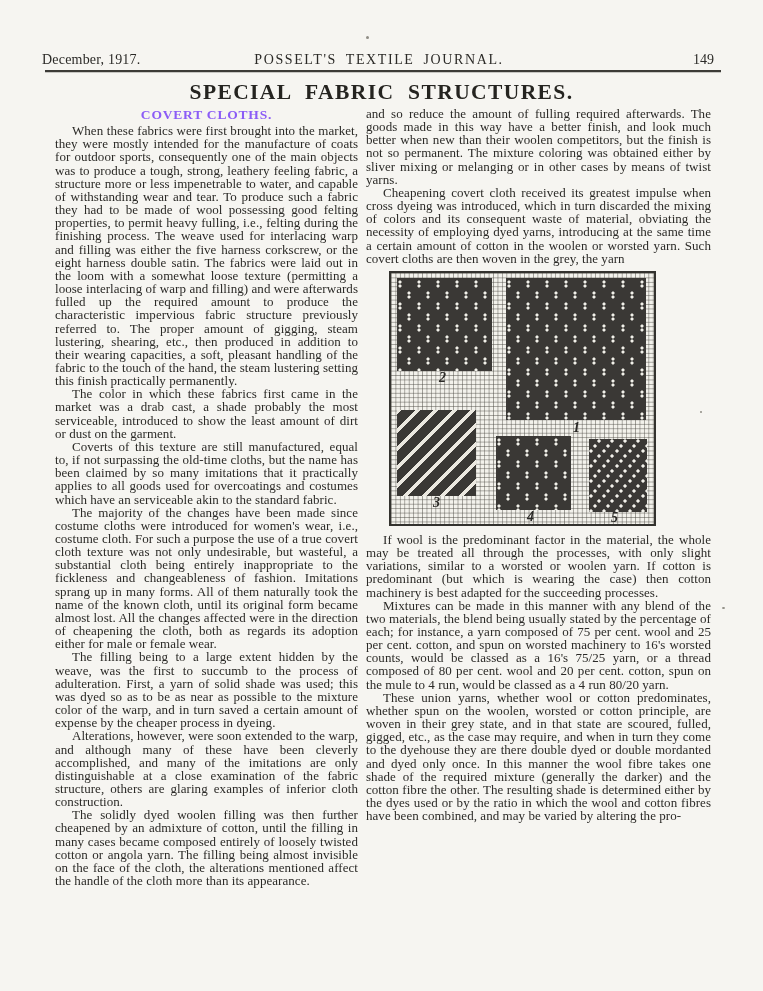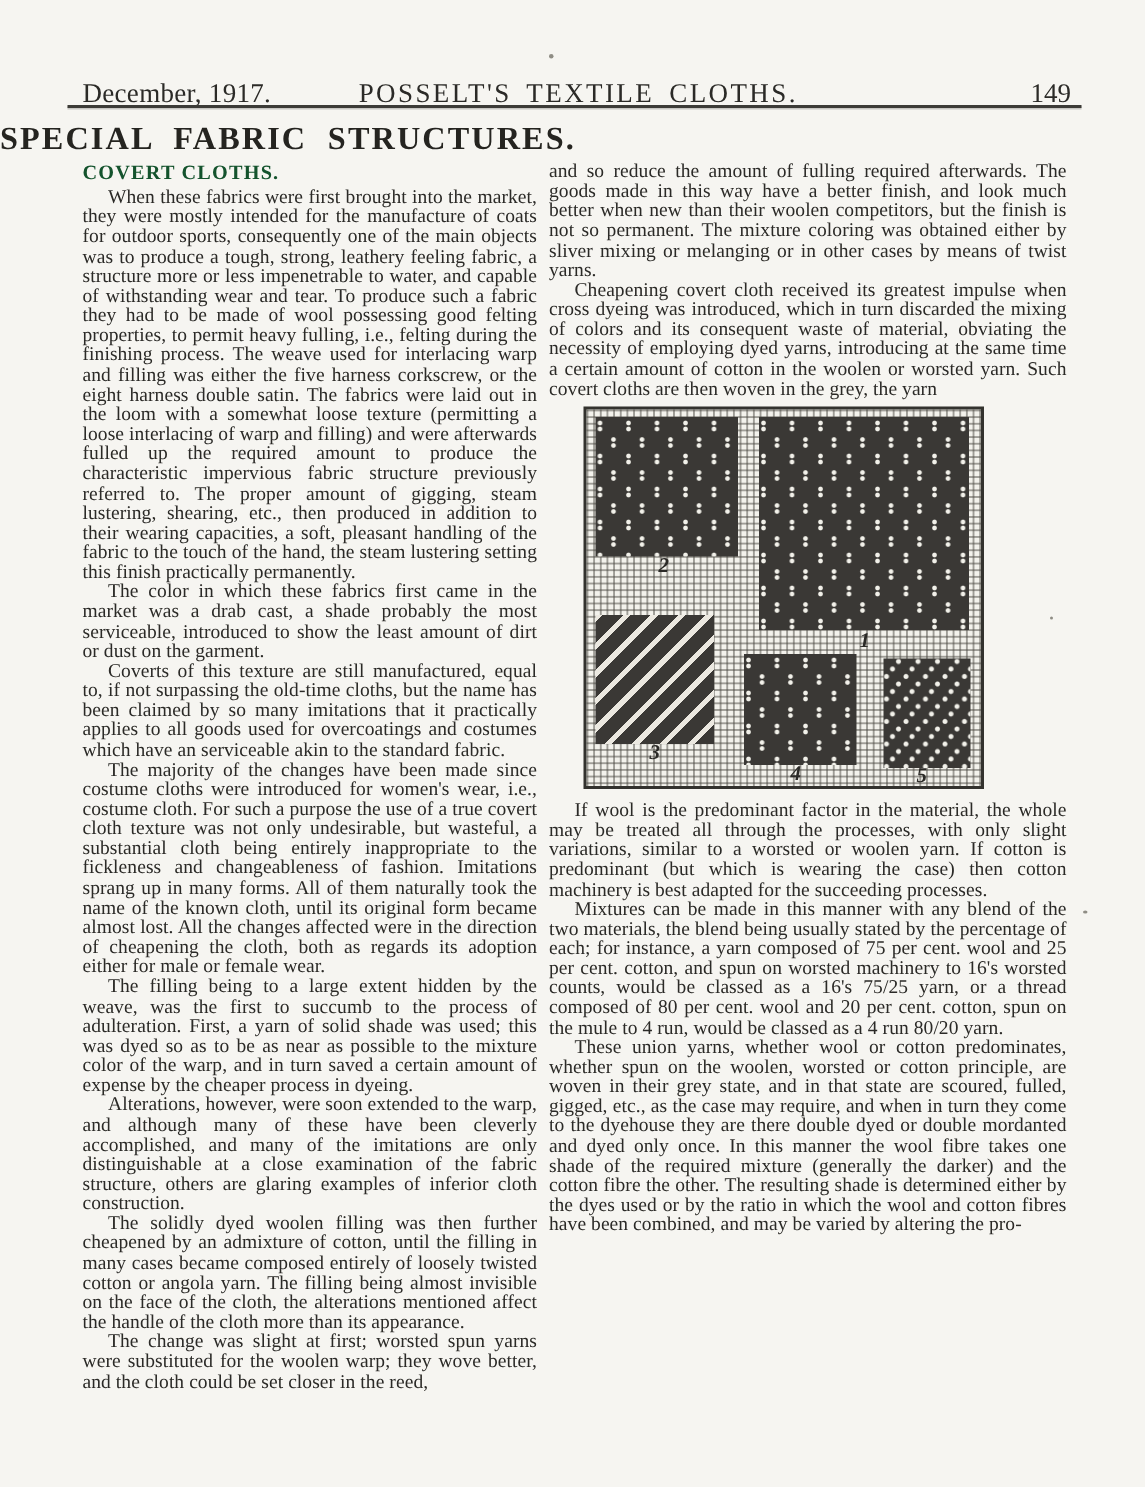--- a/index.html
+++ b/index.html
@@ -4,35 +4,35 @@
 <style>
   html,body{margin:0;padding:0}
   body{
     width:763px;height:991px;position:relative;overflow:hidden;
     background:var(--paper,#f6f5f1);
     color:var(--ink,#2b2a27);
     font-family:"Liberation Serif",serif;
     -webkit-font-smoothing:antialiased;
   }
   
-  .hdr{position:absolute;left:55px;right:47px;top:52px;height:18px;font-size:18px}
+  .hdr{position:absolute;left:42px;right:47px;top:52px;height:18px;font-size:14px}
   .hdr-date{position:absolute;left:0;top:0;letter-spacing:.2px}
   .hdr-journal{position:absolute;left:0;right:0;top:0;text-align:center;letter-spacing:1.6px;word-spacing:4px}
   .hdr-page{position:absolute;right:2px;top:0}
   .hdr-rule{position:absolute;left:45px;right:42px;top:70px;height:2px;background:#3c3b37;box-shadow:0 1px 0 rgba(60,59,55,.25)}
   
-  .title{position:absolute;top:80px;left:0;width:100%;margin:0;
+  .title{position:absolute;top:80px;left:0;width:100%;margin:0;text-align:center;
     font-size:21.5px;font-weight:bold;letter-spacing:1.4px;word-spacing:7px;color:#252420}
   
   .col{position:absolute;top:107px;text-align:justify;font-size:13px;line-height:13.15px;letter-spacing:.05px}
   .col p{margin:0;text-indent:17px}
   .col p.cont{text-indent:0}
   .col-left{left:55px;width:303px}
   .col-right{left:366px;width:345px}
-  .sec{margin:1px 0 3px 0;text-align:left;font-size:13.5px;font-weight:bold;letter-spacing:.8px;color:#14532d}
+  .sec{margin:1px 0 3px 0;text-align:center;font-size:13.5px;font-weight:bold;letter-spacing:.8px;color:#8b5cf6}
   
   .weave{
     position:relative;box-sizing:border-box;
     width:267px;height:255px;margin:6px 0 7px 23px;
     border:2px solid #33322e;
     background-color:#f3f2ec;
     background-image:
       linear-gradient(to right, rgba(75,73,66,.5) 1px, transparent 1px),
       linear-gradient(to bottom, rgba(75,73,66,.5) 1px, transparent 1px);
     background-size:4.45px 4.45px;
@@ -71,37 +71,36 @@
   .speck{position:absolute;background:#8f8d85;border-radius:50%}
   .sp1{left:366px;top:36px;width:3px;height:3px}
   .sp2{left:700px;top:411px;width:2px;height:2px}
   .sp3{left:722px;top:607px;width:3px;height:2px}
 </style>
 </head>
 <body style="--paper: #f6f5f1; --ink: #2b2a27; --figdark: #3a3835;">
 
 <header class="hdr">
   <span class="hdr-date">December, 1917.</span>
-  <span class="hdr-journal">POSSELT'S TEXTILE CLOTHS.</span>
+  <span class="hdr-journal">POSSELT'S TEXTILE JOURNAL.</span>
   <span class="hdr-page">149</span>
 </header>
 <div class="hdr-rule"></div>
 
 <h1 class="title">SPECIAL FABRIC STRUCTURES.</h1>
 
 <section class="col col-left">
   <h2 class="sec">COVERT CLOTHS.</h2>
   <p>When these fabrics were first brought into the market, they were mostly intended for the manufacture of coats for outdoor sports, consequently one of the main objects was to produce a tough, strong, leathery feeling fabric, a structure more or less impenetrable to water, and capable of withstanding wear and tear. To produce such a fabric they had to be made of wool possessing good felting properties, to permit heavy fulling, i.e., felting during the finishing process. The weave used for interlacing warp and filling was either the five harness corkscrew, or the eight harness double satin. The fabrics were laid out in the loom with a somewhat loose texture (permitting a loose interlacing of warp and filling) and were afterwards fulled up the required amount to produce the characteristic impervious fabric structure previously referred to. The proper amount of gigging, steam lustering, shearing, etc., then produced in addition to their wearing capacities, a soft, pleasant handling of the fabric to the touch of the hand, the steam lustering setting this finish practically permanently.</p>
   <p>The color in which these fabrics first came in the market was a drab cast, a shade probably the most serviceable, introduced to show the least amount of dirt or dust on the garment.</p>
   <p>Coverts of this texture are still manufactured, equal to, if not surpassing the old-time cloths, but the name has been claimed by so many imitations that it practically applies to all goods used for overcoatings and costumes which have an serviceable akin to the standard fabric.</p>
   <p>The majority of the changes have been made since costume cloths were introduced for women's wear, i.e., costume cloth. For such a purpose the use of a true covert cloth texture was not only undesirable, but wasteful, a substantial cloth being entirely inappropriate to the fickleness and changeableness of fashion. Imitations sprang up in many forms. All of them naturally took the name of the known cloth, until its original form became almost lost. All the changes affected were in the direction of cheapening the cloth, both as regards its adoption either for male or female wear.</p>
   <p>The filling being to a large extent hidden by the weave, was the first to succumb to the process of adulteration. First, a yarn of solid shade was used; this was dyed so as to be as near as possible to the mixture color of the warp, and in turn saved a certain amount of expense by the cheaper process in dyeing.</p>
   <p>Alterations, however, were soon extended to the warp, and although many of these have been cleverly accomplished, and many of the imitations are only distinguishable at a close examination of the fabric structure, others are glaring examples of inferior cloth construction.</p>
   <p>The solidly dyed woolen filling was then further cheapened by an admixture of cotton, until the filling in many cases became composed entirely of loosely twisted cotton or angola yarn. The filling being almost invisible on the face of the cloth, the alterations mentioned affect the handle of the cloth more than its appearance.</p>
-  <p>The change was slight at first; worsted spun yarns were substituted for the woolen warp; they wove better, and the cloth could be set closer in the reed,</p>
 </section>
 
 <section class="col col-right">
   <p class="cont">and so reduce the amount of fulling required afterwards. The goods made in this way have a better finish, and look much better when new than their woolen competitors, but the finish is not so permanent. The mixture coloring was obtained either by sliver mixing or melanging or in other cases by means of twist yarns.</p>
   <p>Cheapening covert cloth received its greatest impulse when cross dyeing was introduced, which in turn discarded the mixing of colors and its consequent waste of material, obviating the necessity of employing dyed yarns, introducing at the same time a certain amount of cotton in the woolen or worsted yarn. Such covert cloths are then woven in the grey, the yarn</p>
 
   <figure class="weave">
     <div class="blk dots b2"></div>
     <div class="blk dots b1"></div>
     <div class="blk diag b3"></div>

